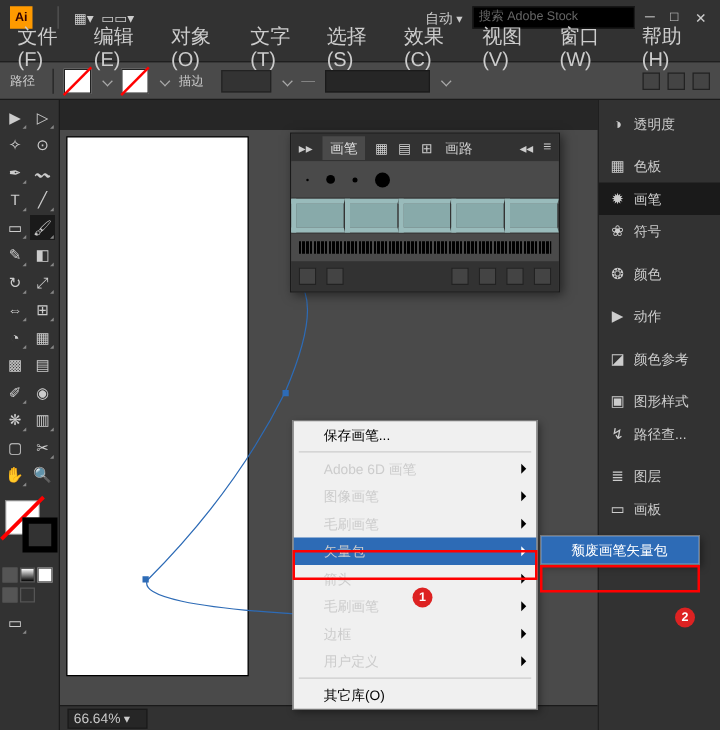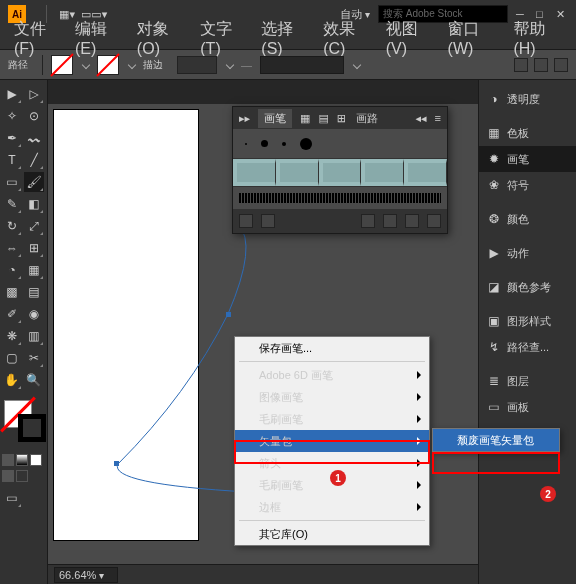--- a/index.html
+++ b/index.html
@@ -301,20 +301,24 @@
       <div class="ctx-arrow"></div>
     </div>
   <div class="ctx-item">
       <span>毛刷画笔</span>
       <div class="ctx-arrow"></div>
     </div>
   <div class="ctx-item">
       <span>边框</span>
       <div class="ctx-arrow"></div>
     </div>
+  <div class="ctx-item">
+      <span>用户定义</span>
+      <div class="ctx-arrow"></div>
+    </div>
   <div class="ctx-sep"></div>
   <div class="ctx-item">其它库(O)</div>
 </div>
 <div class="red-box1"></div>
 
 <div class="sub-menu">
   <div class="ctx-item hi">颓废画笔矢量包</div>
 </div>
 <div class="red-box2"></div>
 

